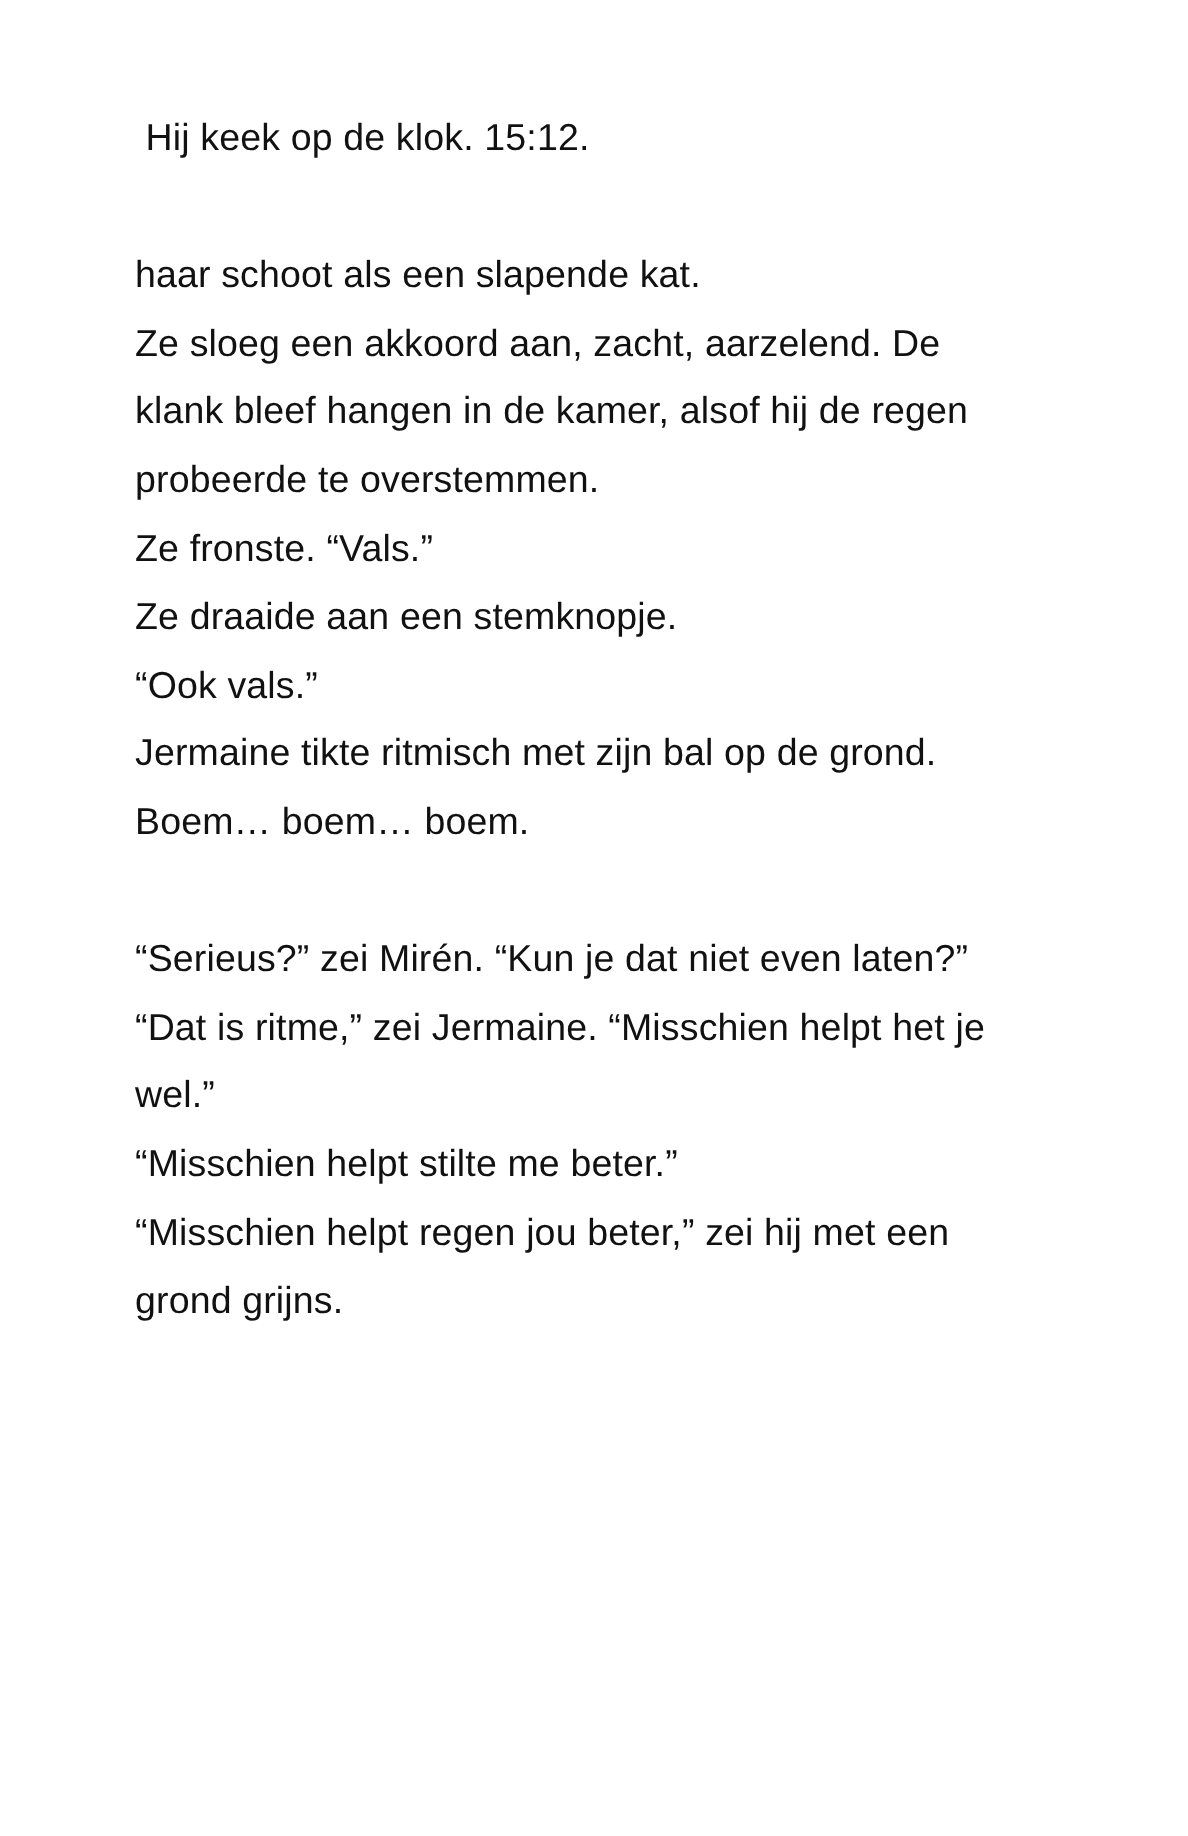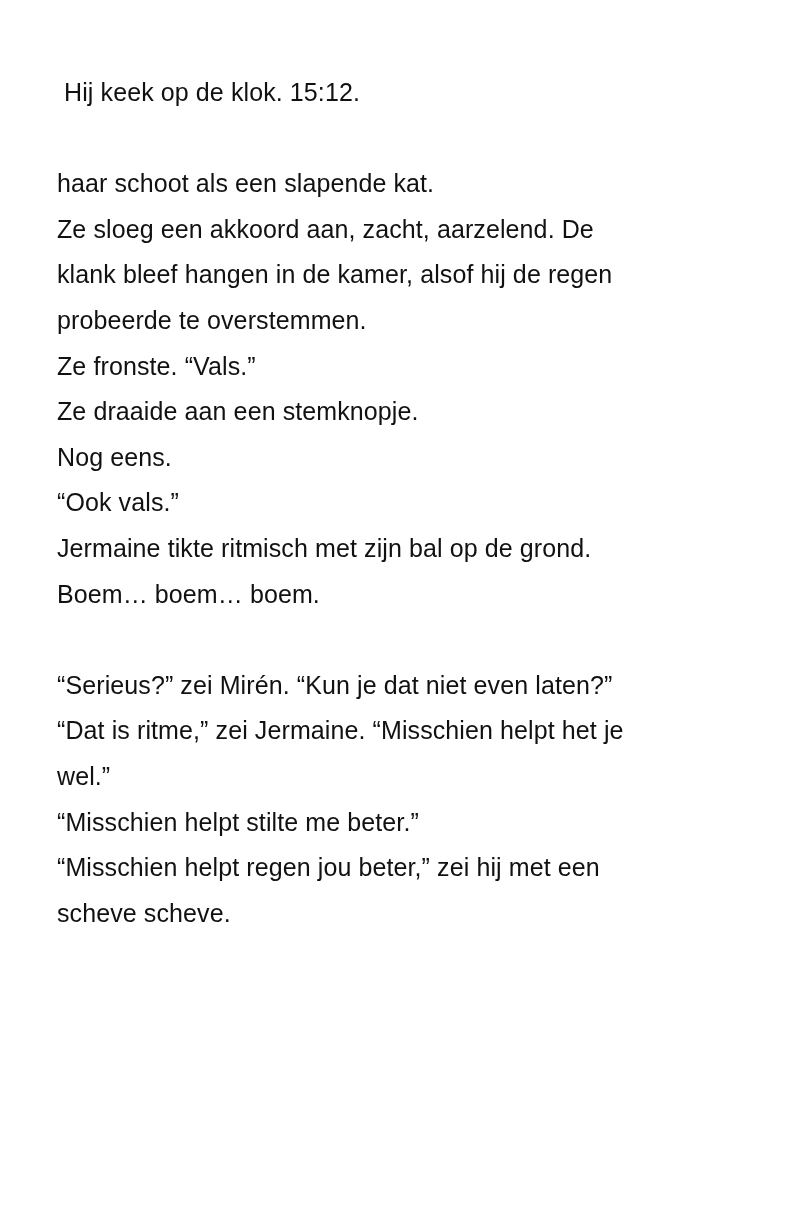--- a/index.html
+++ b/index.html
@@ -8,21 +8,21 @@
       background: #ffffff;
     }
     body {
       width: 792px;
       height: 1224px;
       position: relative;
       overflow: hidden;
     }
     .page {
       position: absolute;
-      left: 57px;
+      left: 90px;
       top: 70px;
       width: 660px;
       font-family: "Liberation Sans", sans-serif;
       font-size: 25px;
       line-height: 45.6px;
       color: #111111;
       letter-spacing: 0.1px;
     }
     .line {
       display: block;
@@ -38,24 +38,23 @@
 
 <div class="page">
   <span class="line"> Hij keek op de klok. 15:12.</span>
   <span class="line blank"></span>
   <span class="line">haar schoot als een slapende kat.</span>
   <span class="line">Ze sloeg een akkoord aan, zacht, aarzelend. De</span>
   <span class="line">klank bleef hangen in de kamer, alsof hij de regen</span>
   <span class="line">probeerde te overstemmen.</span>
   <span class="line">Ze fronste. “Vals.”</span>
   <span class="line">Ze draaide aan een stemknopje.</span>
-  <span class="line">Nog eens.</span>
   <span class="line">“Ook vals.”</span>
   <span class="line">Jermaine tikte ritmisch met zijn bal op de grond.</span>
   <span class="line">Boem… boem… boem.</span>
   <span class="line blank"></span>
   <span class="line">“Serieus?” zei Mirén. “Kun je dat niet even laten?”</span>
   <span class="line">“Dat is ritme,” zei Jermaine. “Misschien helpt het je</span>
   <span class="line">wel.”</span>
   <span class="line">“Misschien helpt stilte me beter.”</span>
   <span class="line">“Misschien helpt regen jou beter,” zei hij met een</span>
-  <span class="line">scheve scheve.</span>
+  <span class="line">grond grijns.</span>
 </div>
 
 </body></html>

